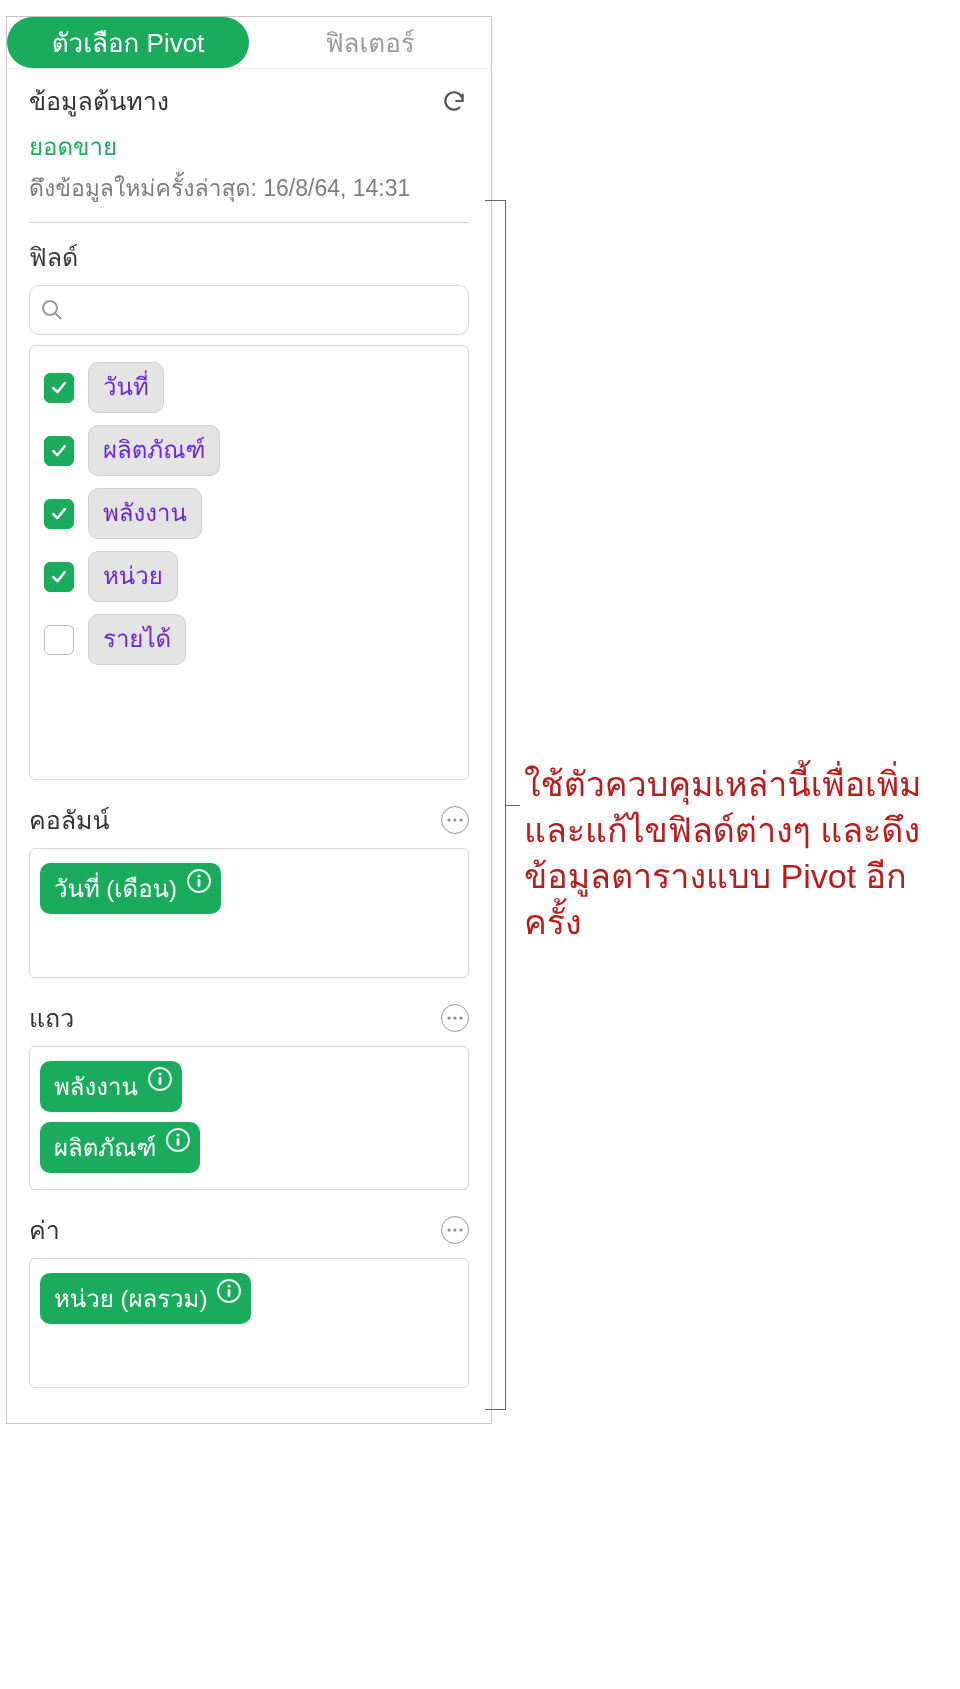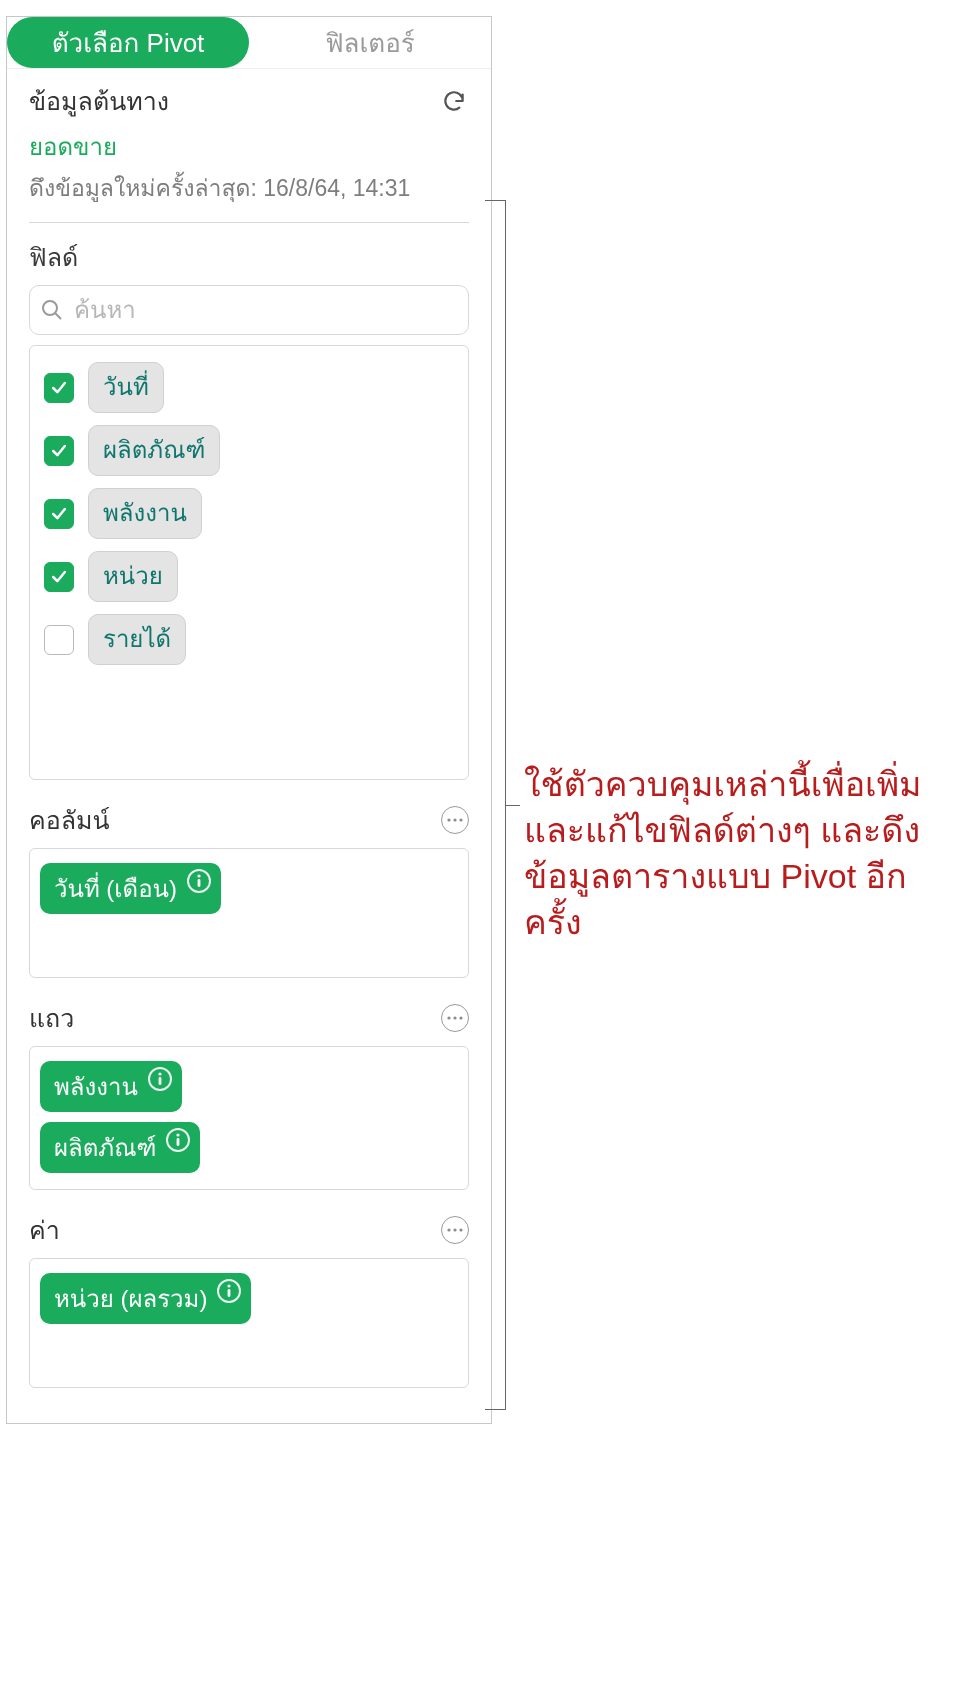--- a/index.html
+++ b/index.html
@@ -114,21 +114,21 @@
     flex:0 0 30px;
   }
   .chk.on{background:var(--green);border-color:var(--green);}
   .chk.on svg{width:20px;height:20px;}
   .fpill{
     background:var(--pill);
     border:1px solid #d0d0d0;
     border-radius:10px;
     padding:4px 14px 6px 14px;
     font-size:24px;
-    color:#0f766e;
+    color:#6d28d9;
     cursor:grab;
   }
   
   .zone-head{
     display:flex;align-items:center;justify-content:space-between;
     margin-top:20px;
     text-align:center;
   }
   .zone-title{font-size:25px;color:#333;}
   .more{
@@ -220,21 +220,20 @@
     <div class="src-ts">ดึงข้อมูลใหม่ครั้งล่าสุด: 16/8/64, 14:31</div>
     <div class="hr"></div>
 
     <div class="fields-title">ฟิลด์</div>
 
     <div class="search">
       <svg viewBox="0 0 24 24">
         <circle cx="10" cy="10" r="7"></circle>
         <line x1="15" y1="15" x2="21" y2="21"></line>
       </svg>
-      <input type="text" placeholder="ค้นหา" style="">
     </div>
 
     <div class="field-box" id="field-box">
         <div class="frow">
           <div class="chk on">
             <svg viewBox="0 0 24 24">
               <path d="M5 12l5 5 9-11" fill="none" stroke="#fff" stroke-width="3" stroke-linecap="round" stroke-linejoin="round"></path>
             </svg>
           </div>
           <div class="fpill">วันที่</div>

